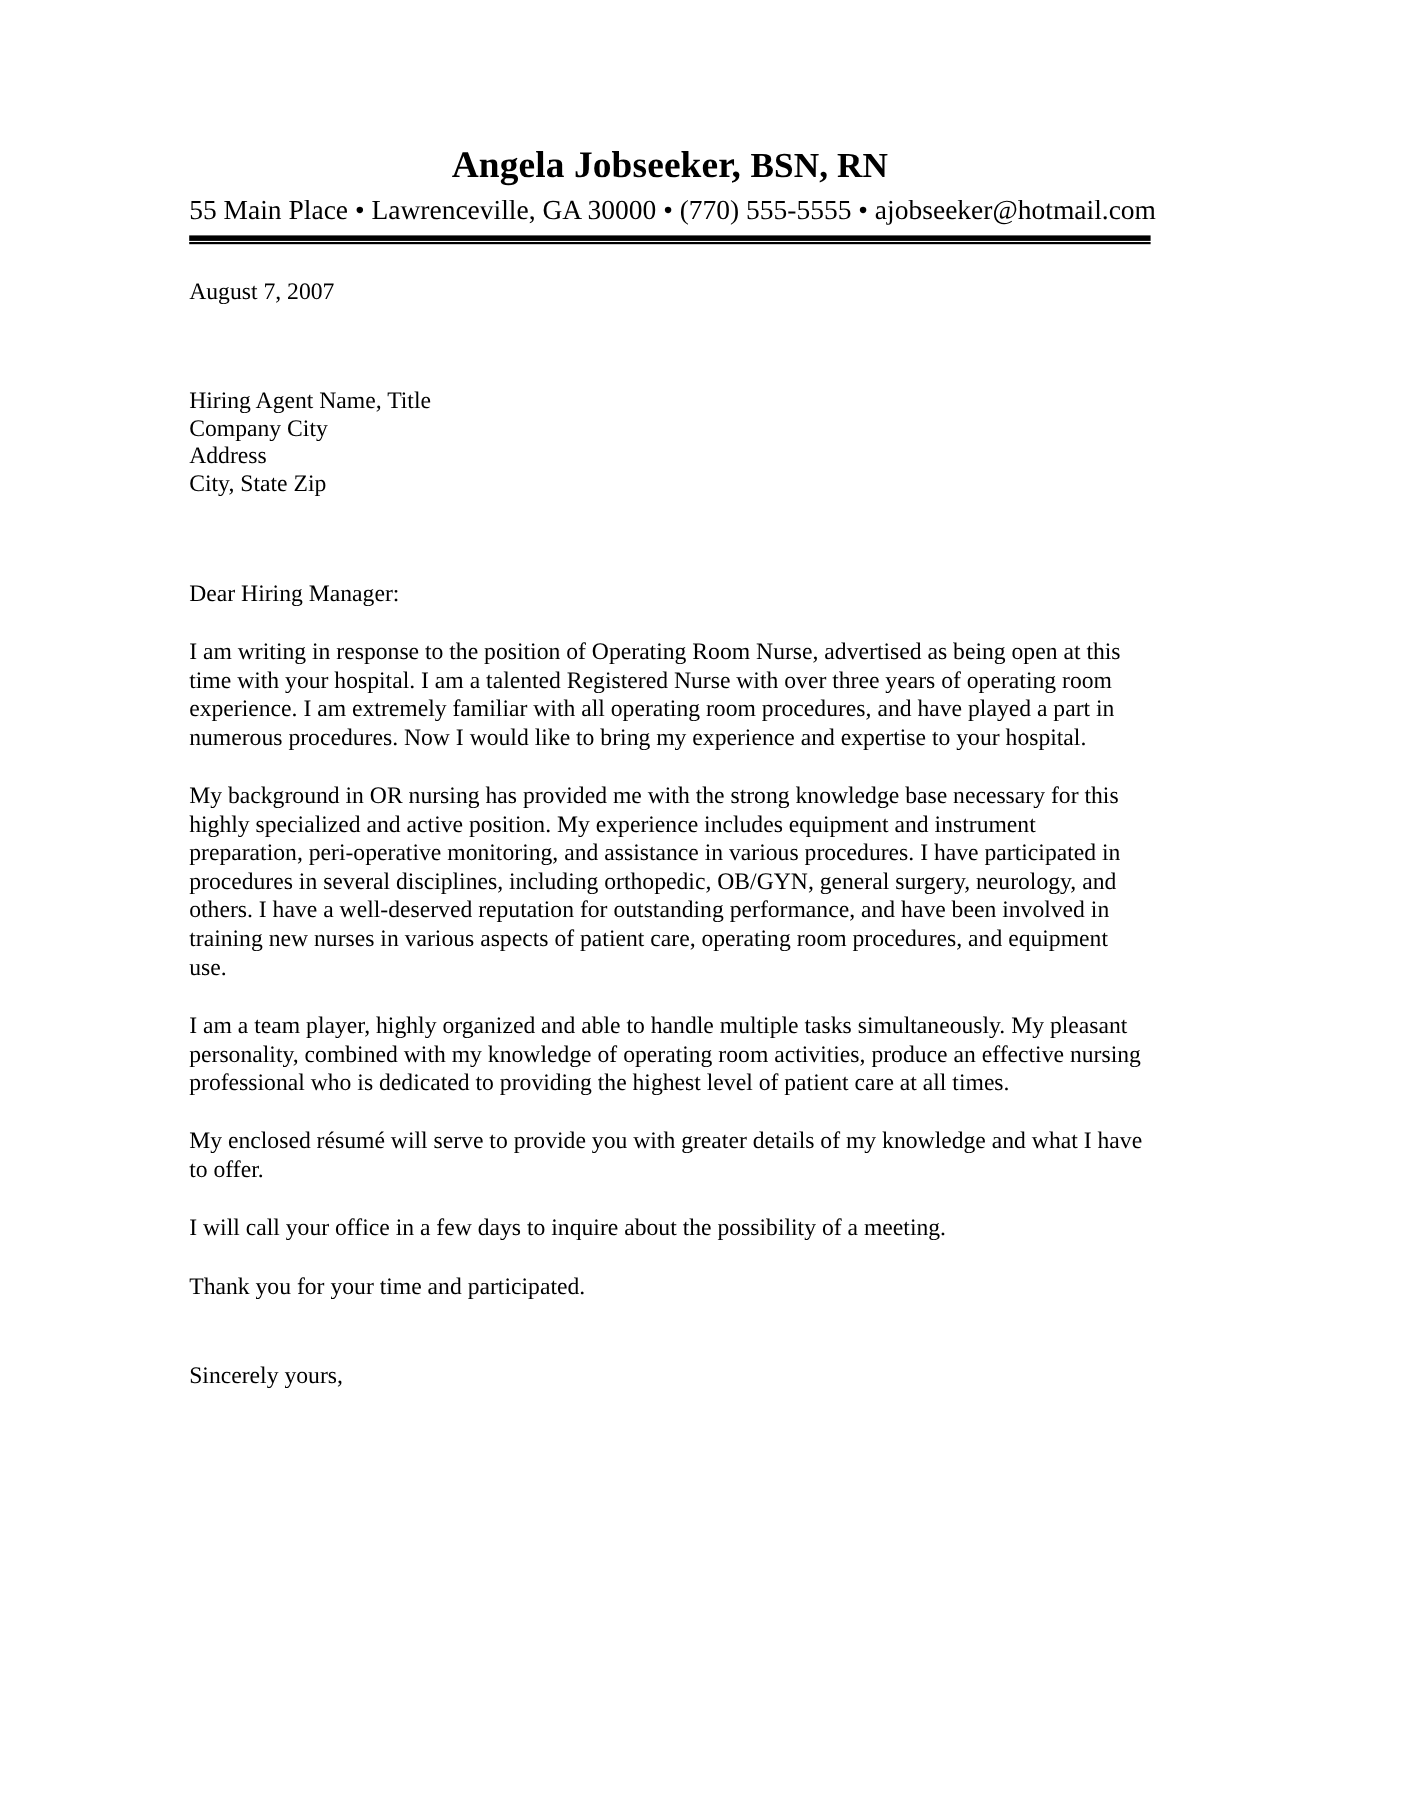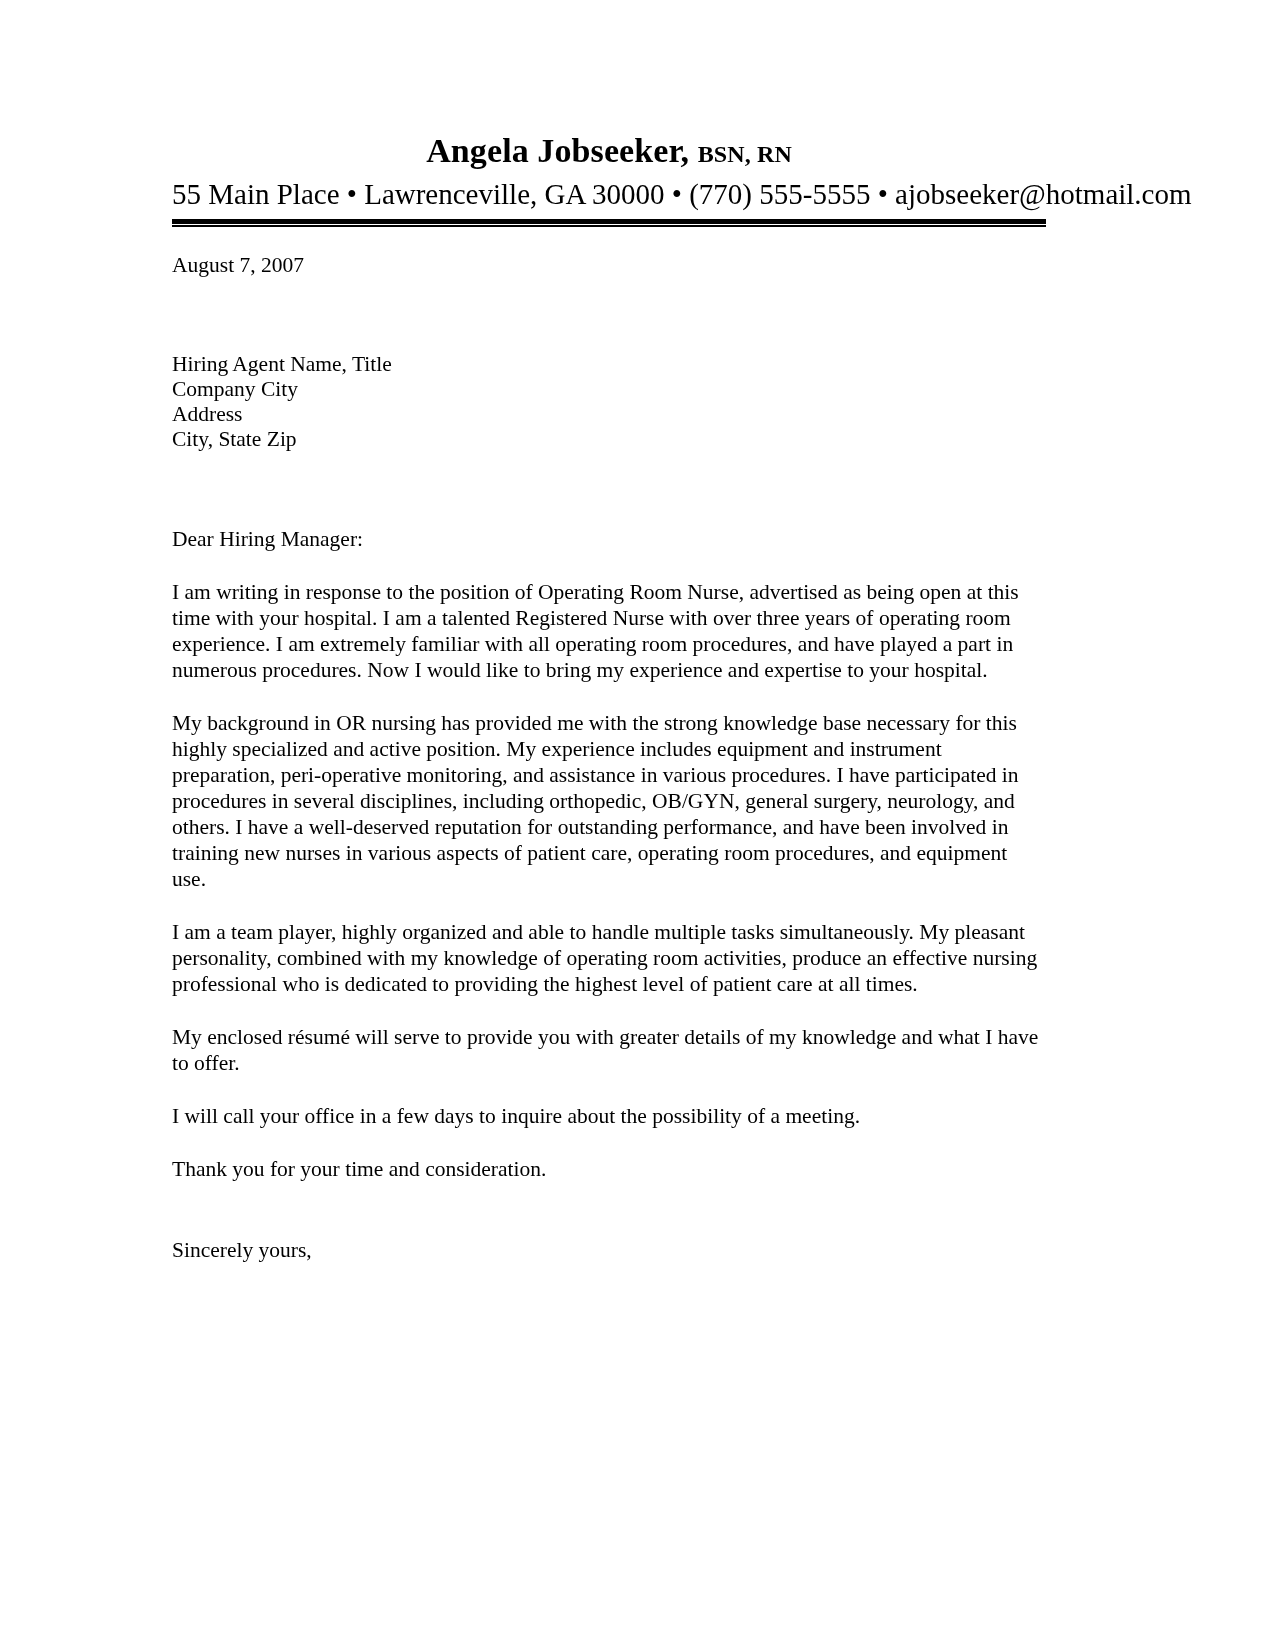--- a/index.html
+++ b/index.html
@@ -27,26 +27,26 @@
   }
   .lh-name {
     text-align: center;
     font-size: 34px;
     font-weight: bold;
     line-height: 1.14;
     letter-spacing: 0.1px;
     white-space: nowrap;
   }
   .lh-name .credentials {
-    font-size: 24px;
+    font-size: 32px;
     font-weight: bold;
   }
   .lh-contact {
     text-align: center;
-    font-size: 29px;
+    font-size: 25px;
     line-height: 1.2;
     margin-top: 6px;
     white-space: nowrap;
   }
   .lh-rule {
     margin-top: 7px;
     height: 8px;
     border-top: 5px solid #000;
     border-bottom: 2px solid #000;
     box-sizing: border-box;
@@ -103,19 +103,19 @@
       <div>City, State Zip</div>
     </div>
 
     <div class="salutation">Dear Hiring Manager:</div>
 
     <p class="para">I am writing in response to the position of Operating Room Nurse, advertised as being open at this time with your hospital.  I am a talented Registered Nurse with over three years of operating room experience.  I am extremely familiar with all operating room procedures, and have played a part in numerous procedures.  Now I would like to bring my experience and expertise to your hospital.</p>
     <p class="para">My background in OR nursing has provided me with the strong knowledge base necessary for this highly specialized and active position.  My experience includes equipment and instrument preparation, peri-operative monitoring, and assistance in various procedures.  I have participated in procedures in several disciplines, including orthopedic, OB/GYN, general surgery, neurology, and others.  I have a well-deserved reputation for outstanding performance, and have been involved in training new nurses in various aspects of patient care, operating room procedures, and equipment use.</p>
     <p class="para">I am a team player, highly organized and able to handle multiple tasks simultaneously.  My pleasant personality, combined with my knowledge of operating room activities, produce an effective nursing professional who is dedicated to providing the highest level of patient care at all times.</p>
     <p class="para">My enclosed résumé will serve to provide you with greater details of my knowledge and what I have to offer.</p>
     <p class="para">I will call your office in a few days to inquire about the possibility of a meeting.</p>
-    <p class="para">Thank you for your time and consideration.</p>
+    <p class="para">Thank you for your time and participated.</p>
 
     <div class="closing">Sincerely yours,</div>
 
   </div>
 
 </div>
 
 </body></html>

